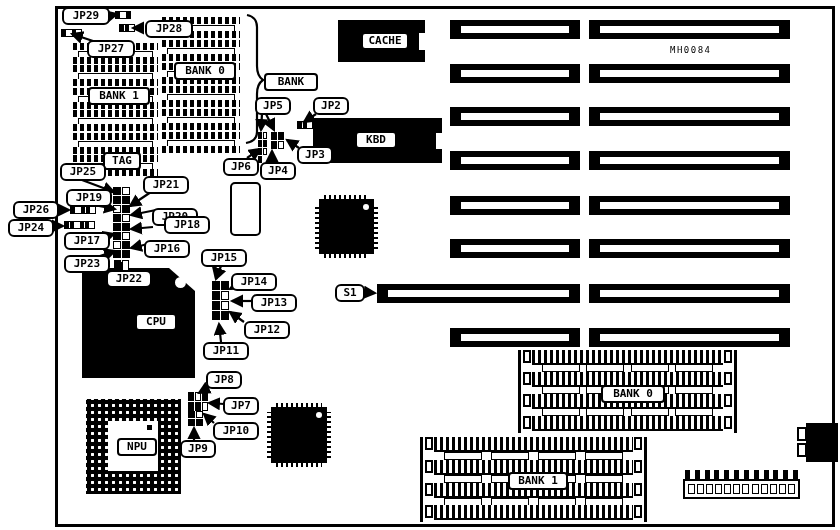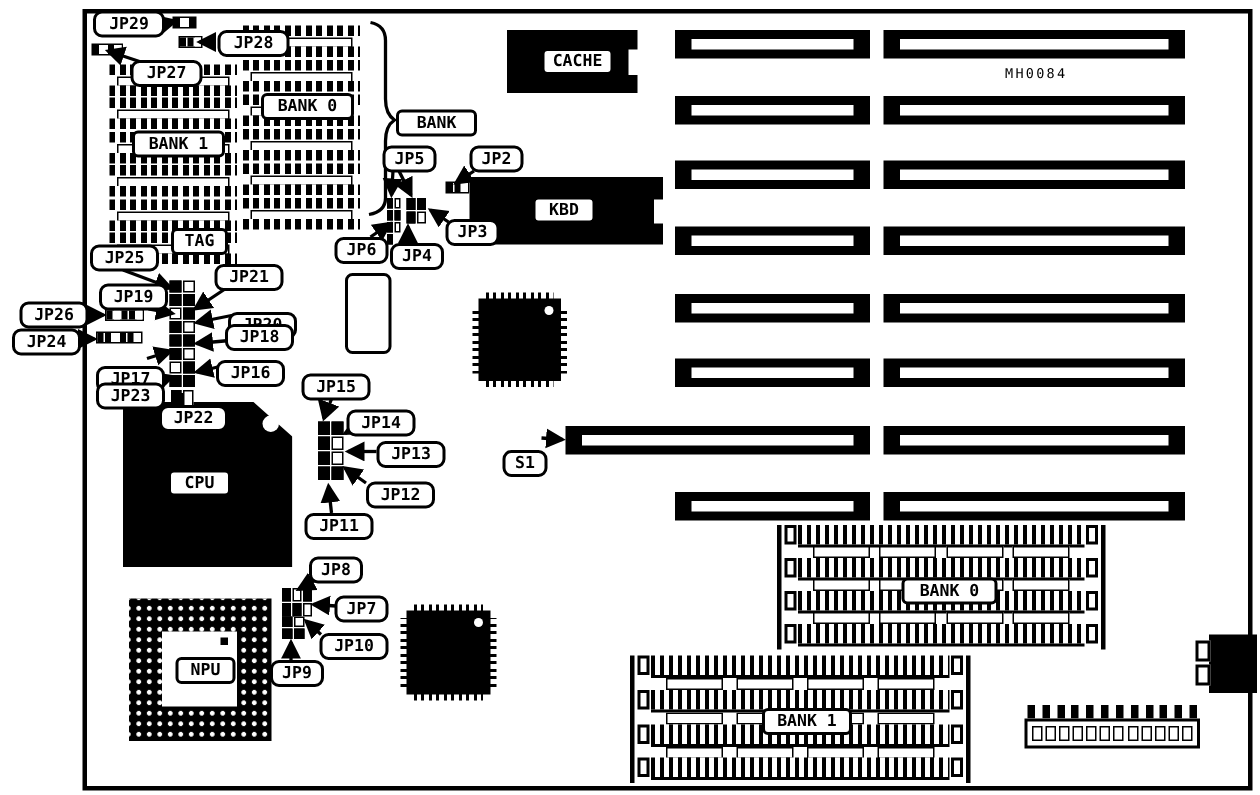--- a/index.html
+++ b/index.html
@@ -486,41 +486,41 @@
   <div class="co" style="left:87px;top:40px;width:40px">JP27</div>
   <div class="co" style="left:255px;top:97px;width:28px">JP5</div>
   <div class="co" style="left:313px;top:97px;width:28px">JP2</div>
   <div class="co" style="left:297px;top:146px;width:28px">JP3</div>
   <div class="co" style="left:223px;top:158px;width:28px">JP6</div>
   <div class="co" style="left:260px;top:162px;width:28px">JP4</div>
   <div class="co" style="left:60px;top:163px;width:38px">JP25</div>
   <div class="co" style="left:66px;top:189px;width:38px">JP19</div>
   <div class="co" style="left:13px;top:201px;width:38px">JP26</div>
   <div class="co" style="left:8px;top:219px;width:38px">JP24</div>
-  <div class="co" style="left:64px;top:244px;width:38px">JP17</div>
+  <div class="co" style="left:64px;top:232px;width:38px">JP17</div>
   <div class="co" style="left:64px;top:255px;width:38px">JP23</div>
   <div class="co" style="left:143px;top:176px;width:38px">JP21</div>
   <div class="co" style="left:152px;top:208px;width:38px">JP20</div>
-  <div class="co" style="left:150px;top:216px;width:38px">JP18</div>
+  <div class="co" style="left:164px;top:216px;width:38px">JP18</div>
   <div class="co" style="left:144px;top:240px;width:38px">JP16</div>
   <div class="co" style="left:106px;top:270px;width:38px">JP22</div>
   <div class="co" style="left:201px;top:249px;width:38px">JP15</div>
   <div class="co" style="left:231px;top:273px;width:38px">JP14</div>
   <div class="co" style="left:251px;top:294px;width:38px">JP13</div>
   <div class="co" style="left:244px;top:321px;width:38px">JP12</div>
   <div class="co" style="left:203px;top:342px;width:38px">JP11</div>
   <div class="co" style="left:206px;top:371px;width:28px">JP8</div>
   <div class="co" style="left:223px;top:397px;width:28px">JP7</div>
   <div class="co" style="left:213px;top:422px;width:38px">JP10</div>
   <div class="co" style="left:180px;top:440px;width:28px">JP9</div>
-  <div class="co" style="left:335px;top:300px;width:22px">S1</div>
+  <div class="co" style="left:335px;top:284px;width:22px">S1</div>
 
   <div class="cl" style="left:88px;top:87px;width:54px">BANK 1</div>
   <div class="cl" style="left:174px;top:62px;width:54px">BANK 0</div>
-  <div class="cl" style="left:114px;top:152px;width:30px">TAG</div>
+  <div class="cl" style="left:103px;top:152px;width:30px">TAG</div>
   <div class="cl" style="left:264px;top:73px;width:46px">BANK</div>
   <div class="cl" style="left:361px;top:32px;width:40px">CACHE</div>
   <div class="cl" style="left:355px;top:131px;width:34px">KBD</div>
-  <div class="cl" style="left:112px;top:313px;width:34px">CPU</div>
+  <div class="cl" style="left:135px;top:313px;width:34px">CPU</div>
   <div class="cl" style="left:117px;top:438px;width:32px">NPU</div>
   <div class="cl" style="left:601px;top:385px;width:56px">BANK 0</div>
   <div class="cl" style="left:508px;top:472px;width:52px">BANK 1</div>
 </div>
 
 </body></html>

